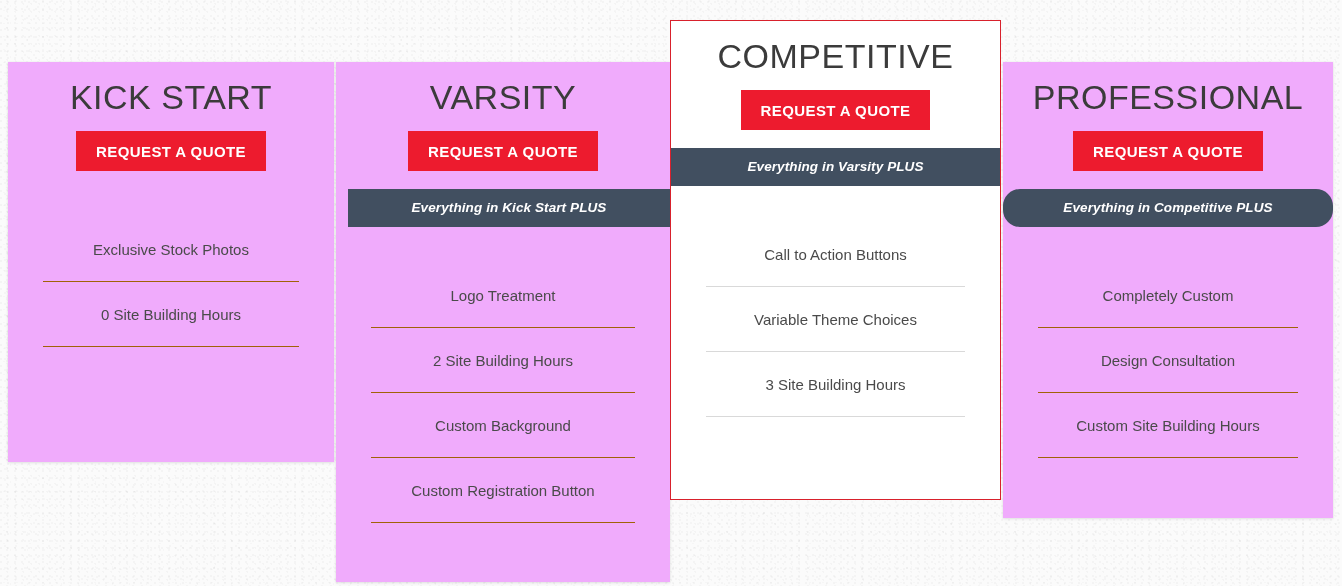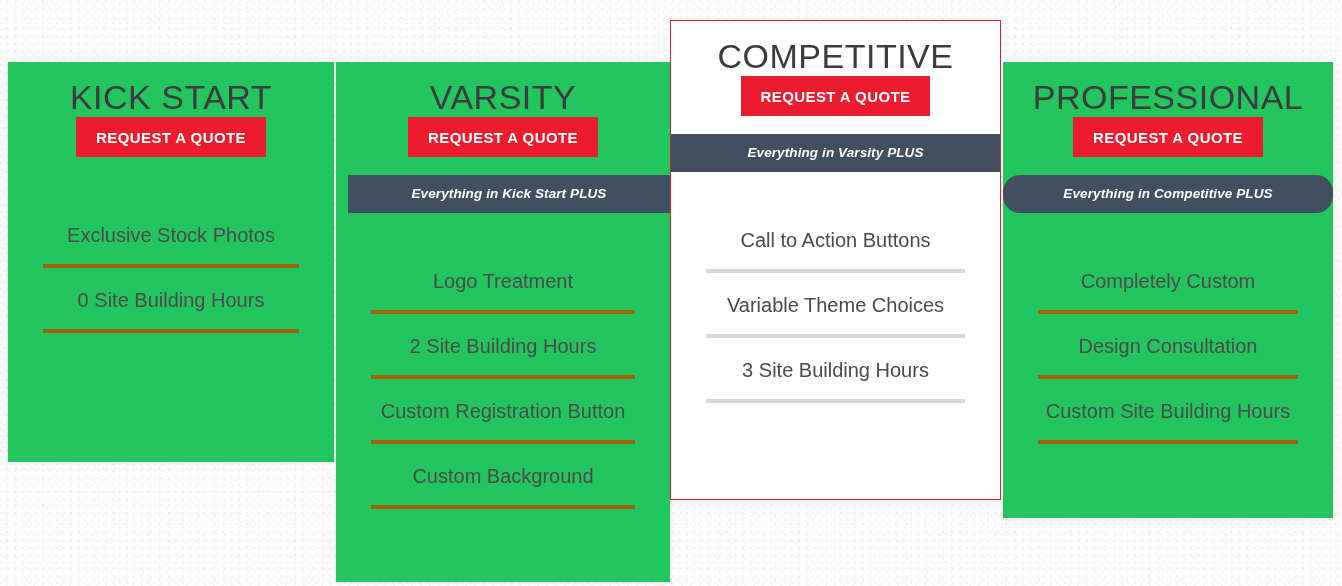--- a/index.html
+++ b/index.html
@@ -28,21 +28,21 @@
     height: 586px;
   }
 
   .plan {
     position: absolute;
     box-sizing: border-box;
     text-align: center;
   }
 
   .plan.standard {
-    background: #22c55e;
+    background: #f0abfc;
     box-shadow: 0 1px 3px rgba(0,0,0,0.10), 0 0 0 1px rgba(0,0,0,0.012);
   }
 
   .plan.featured {
     background: #ffffff;
     border: 1px solid #d8212c;
     z-index: 5;
   }
 
   .plan-head {
@@ -55,20 +55,21 @@
     font-weight: 300;
     letter-spacing: 0.5px;
     color: #3b3b3b;
     line-height: 1.15;
     margin: 0;
     white-space: nowrap;
   }
 
   .quote-btn {
     display: inline-block;
+    margin-top: 14px;
     padding: 13px 20px 12px 20px;
     background: #ed1b2e;
     color: #ffffff;
     font-size: 15px;
     font-weight: bold;
     letter-spacing: 0.4px;
     line-height: 1;
     border: none;
     cursor: pointer;
     font-family: "Liberation Sans Narrow", "Liberation Sans", sans-serif;
@@ -89,25 +90,25 @@
 
   .features {
     padding: 0;
     margin: 0;
     list-style: none;
   }
 
   .feature {
     height: 65px;
     line-height: 65px;
-    font-size: 20px;
+    font-size: 15px;
     color: #4a4a4a;
     box-sizing: border-box;
     margin: 0 35px;
-    border-bottom: 4px solid #a16207;
+    border-bottom: 1px solid #a16207;
     white-space: nowrap;
     overflow: hidden;
   }
 
   .plan.featured .feature {
     border-bottom-color: #d9d9d9;
   }
 </style>
 </head>
 <body>
@@ -129,22 +130,22 @@
   <div class="plan standard" style="left:336px; top:62px; width:334px; height:520px;">
     <div class="plan-head">
       <h2 class="plan-title">VARSITY</h2>
       <button class="quote-btn">REQUEST A QUOTE</button>
     </div>
     <div class="plus-bar" style="margin-top:18px;margin-left:12px;">Everything in Kick Start PLUS</div>
     <div style="height:36px;"></div>
     <ul class="features">
       <li class="feature">Logo Treatment</li>
       <li class="feature">2 Site Building Hours</li>
+      <li class="feature">Custom Background</li>
       <li class="feature">Custom Registration Button</li>
-      <li class="feature">Custom Background</li>
     </ul>
   </div>
 
   <div class="plan featured" style="left:670px; top:20px; width:331px; height:480px;">
     <div class="plan-head">
       <h2 class="plan-title">COMPETITIVE</h2>
       <button class="quote-btn">REQUEST A QUOTE</button>
     </div>
     <div class="plus-bar" style="margin-top:18px;">Everything in Varsity PLUS</div>
     <div style="height:36px;"></div>

